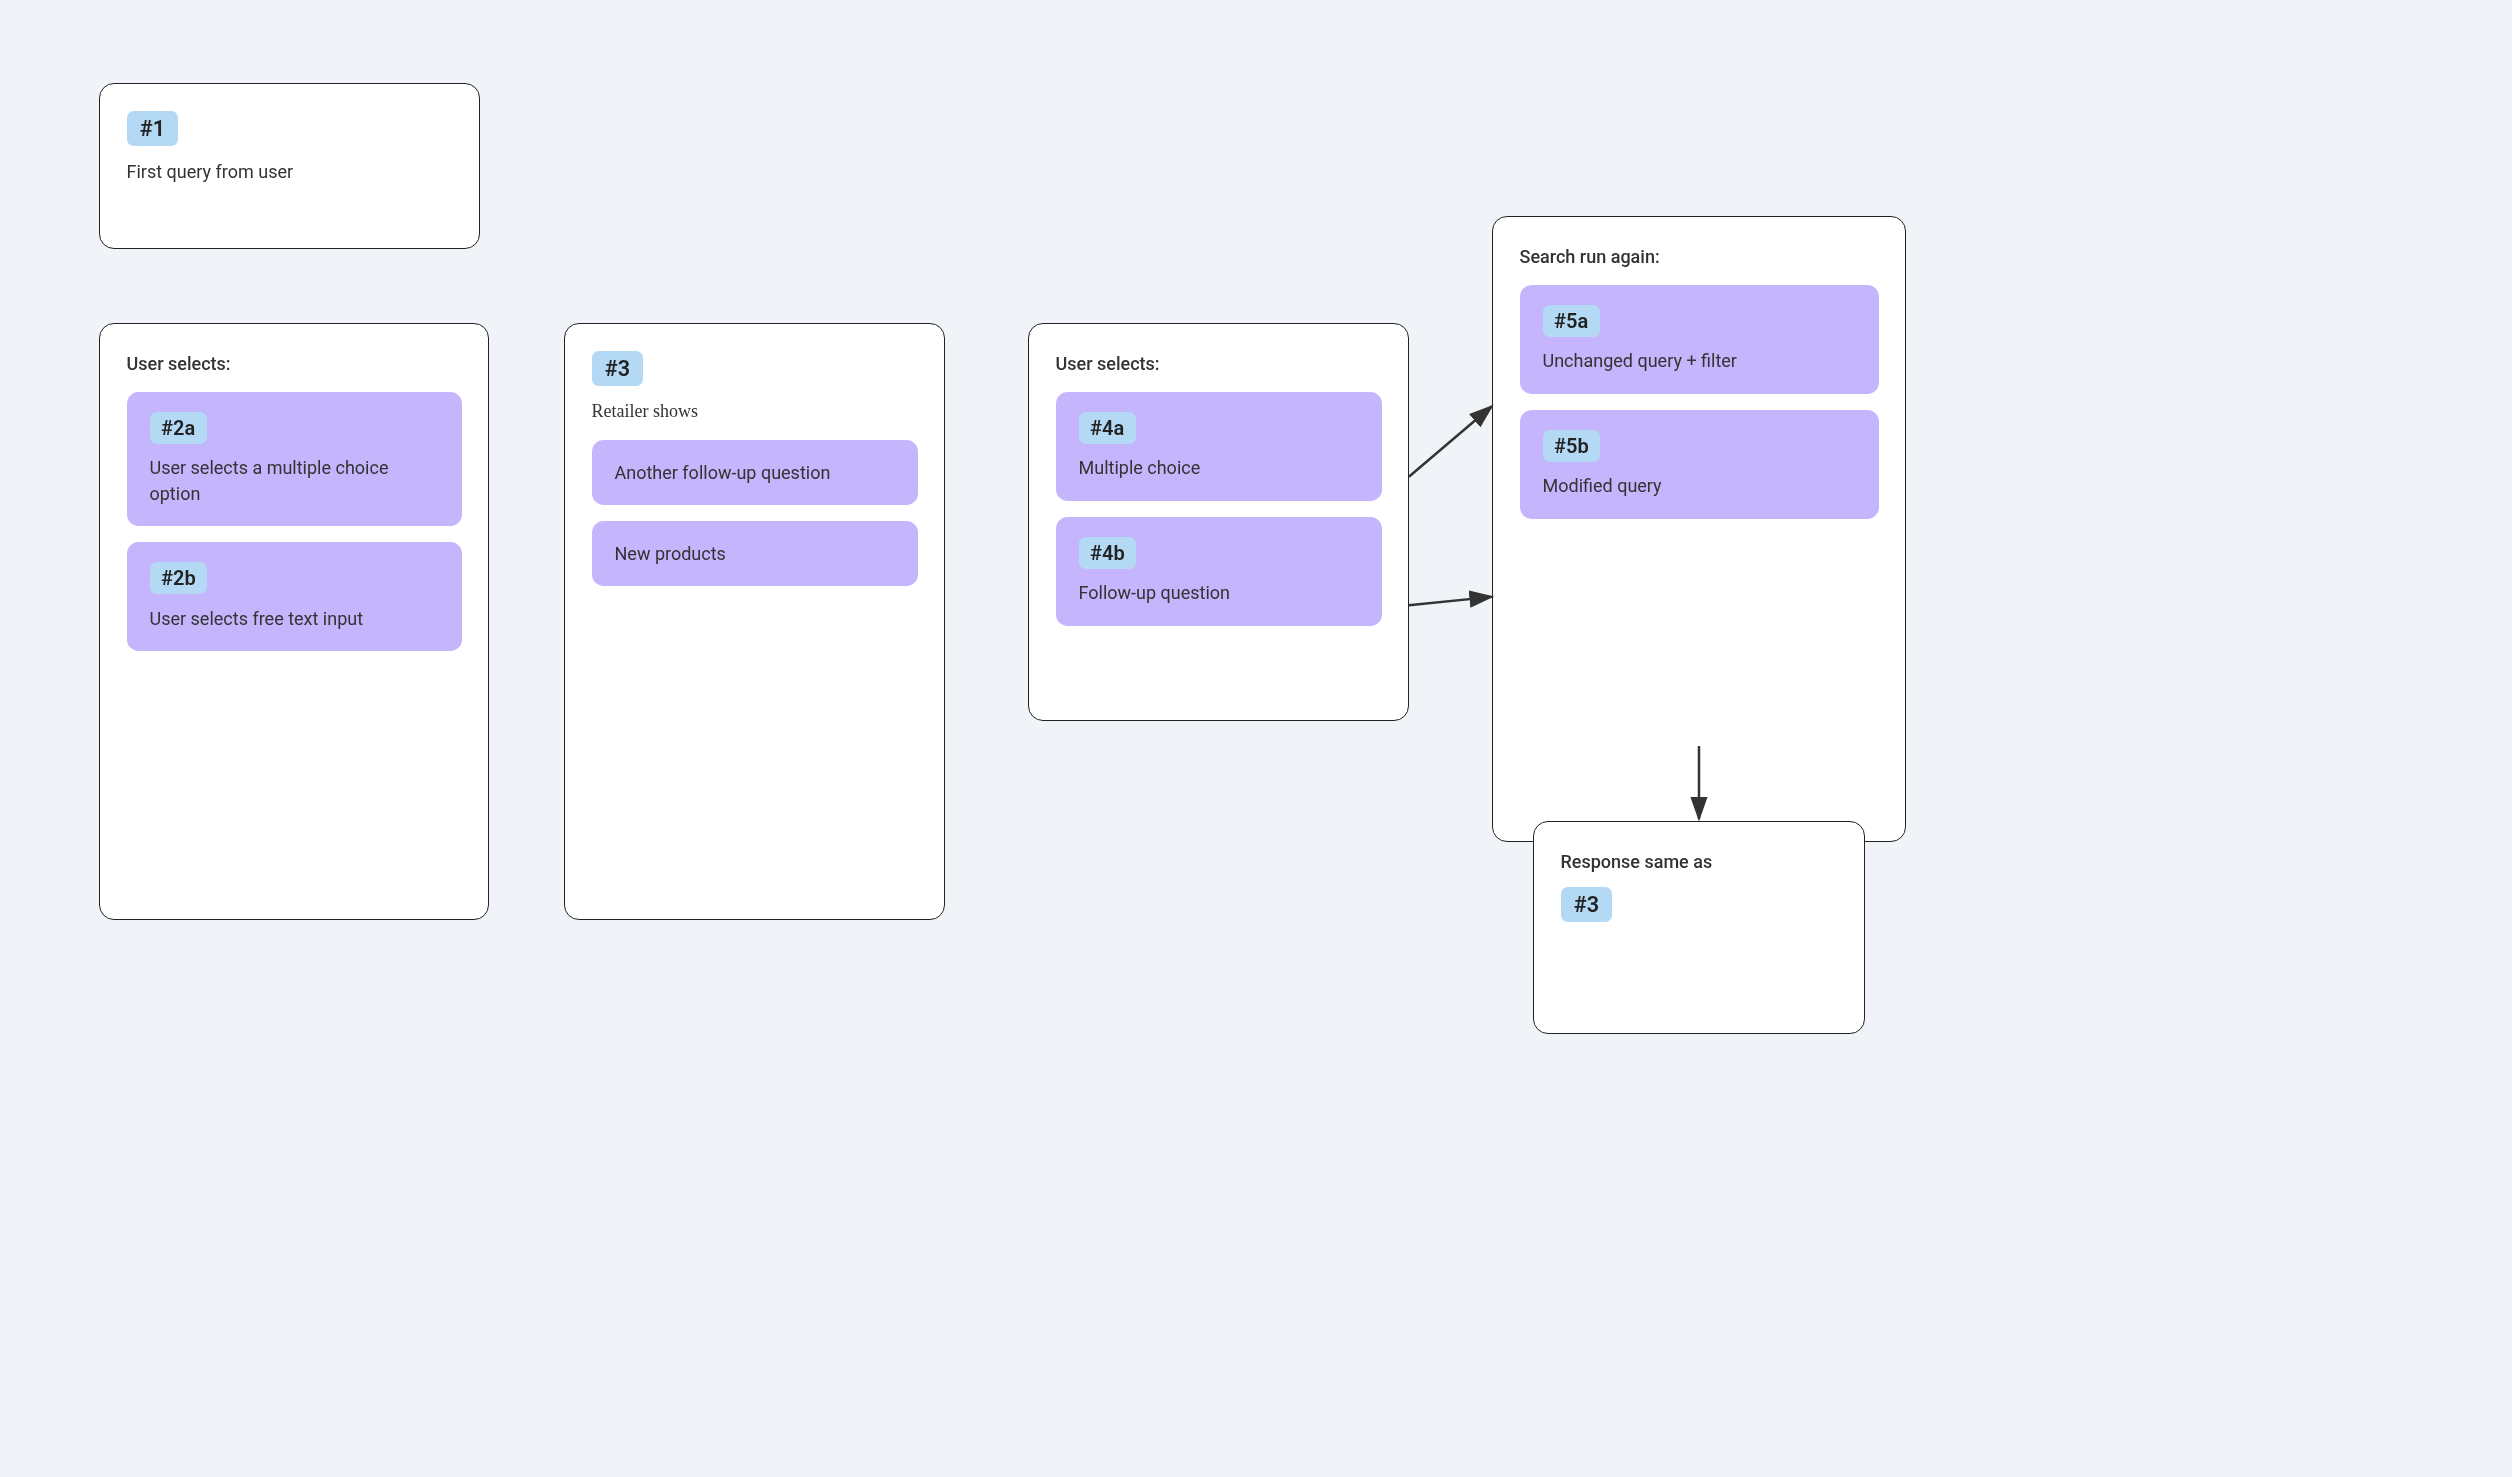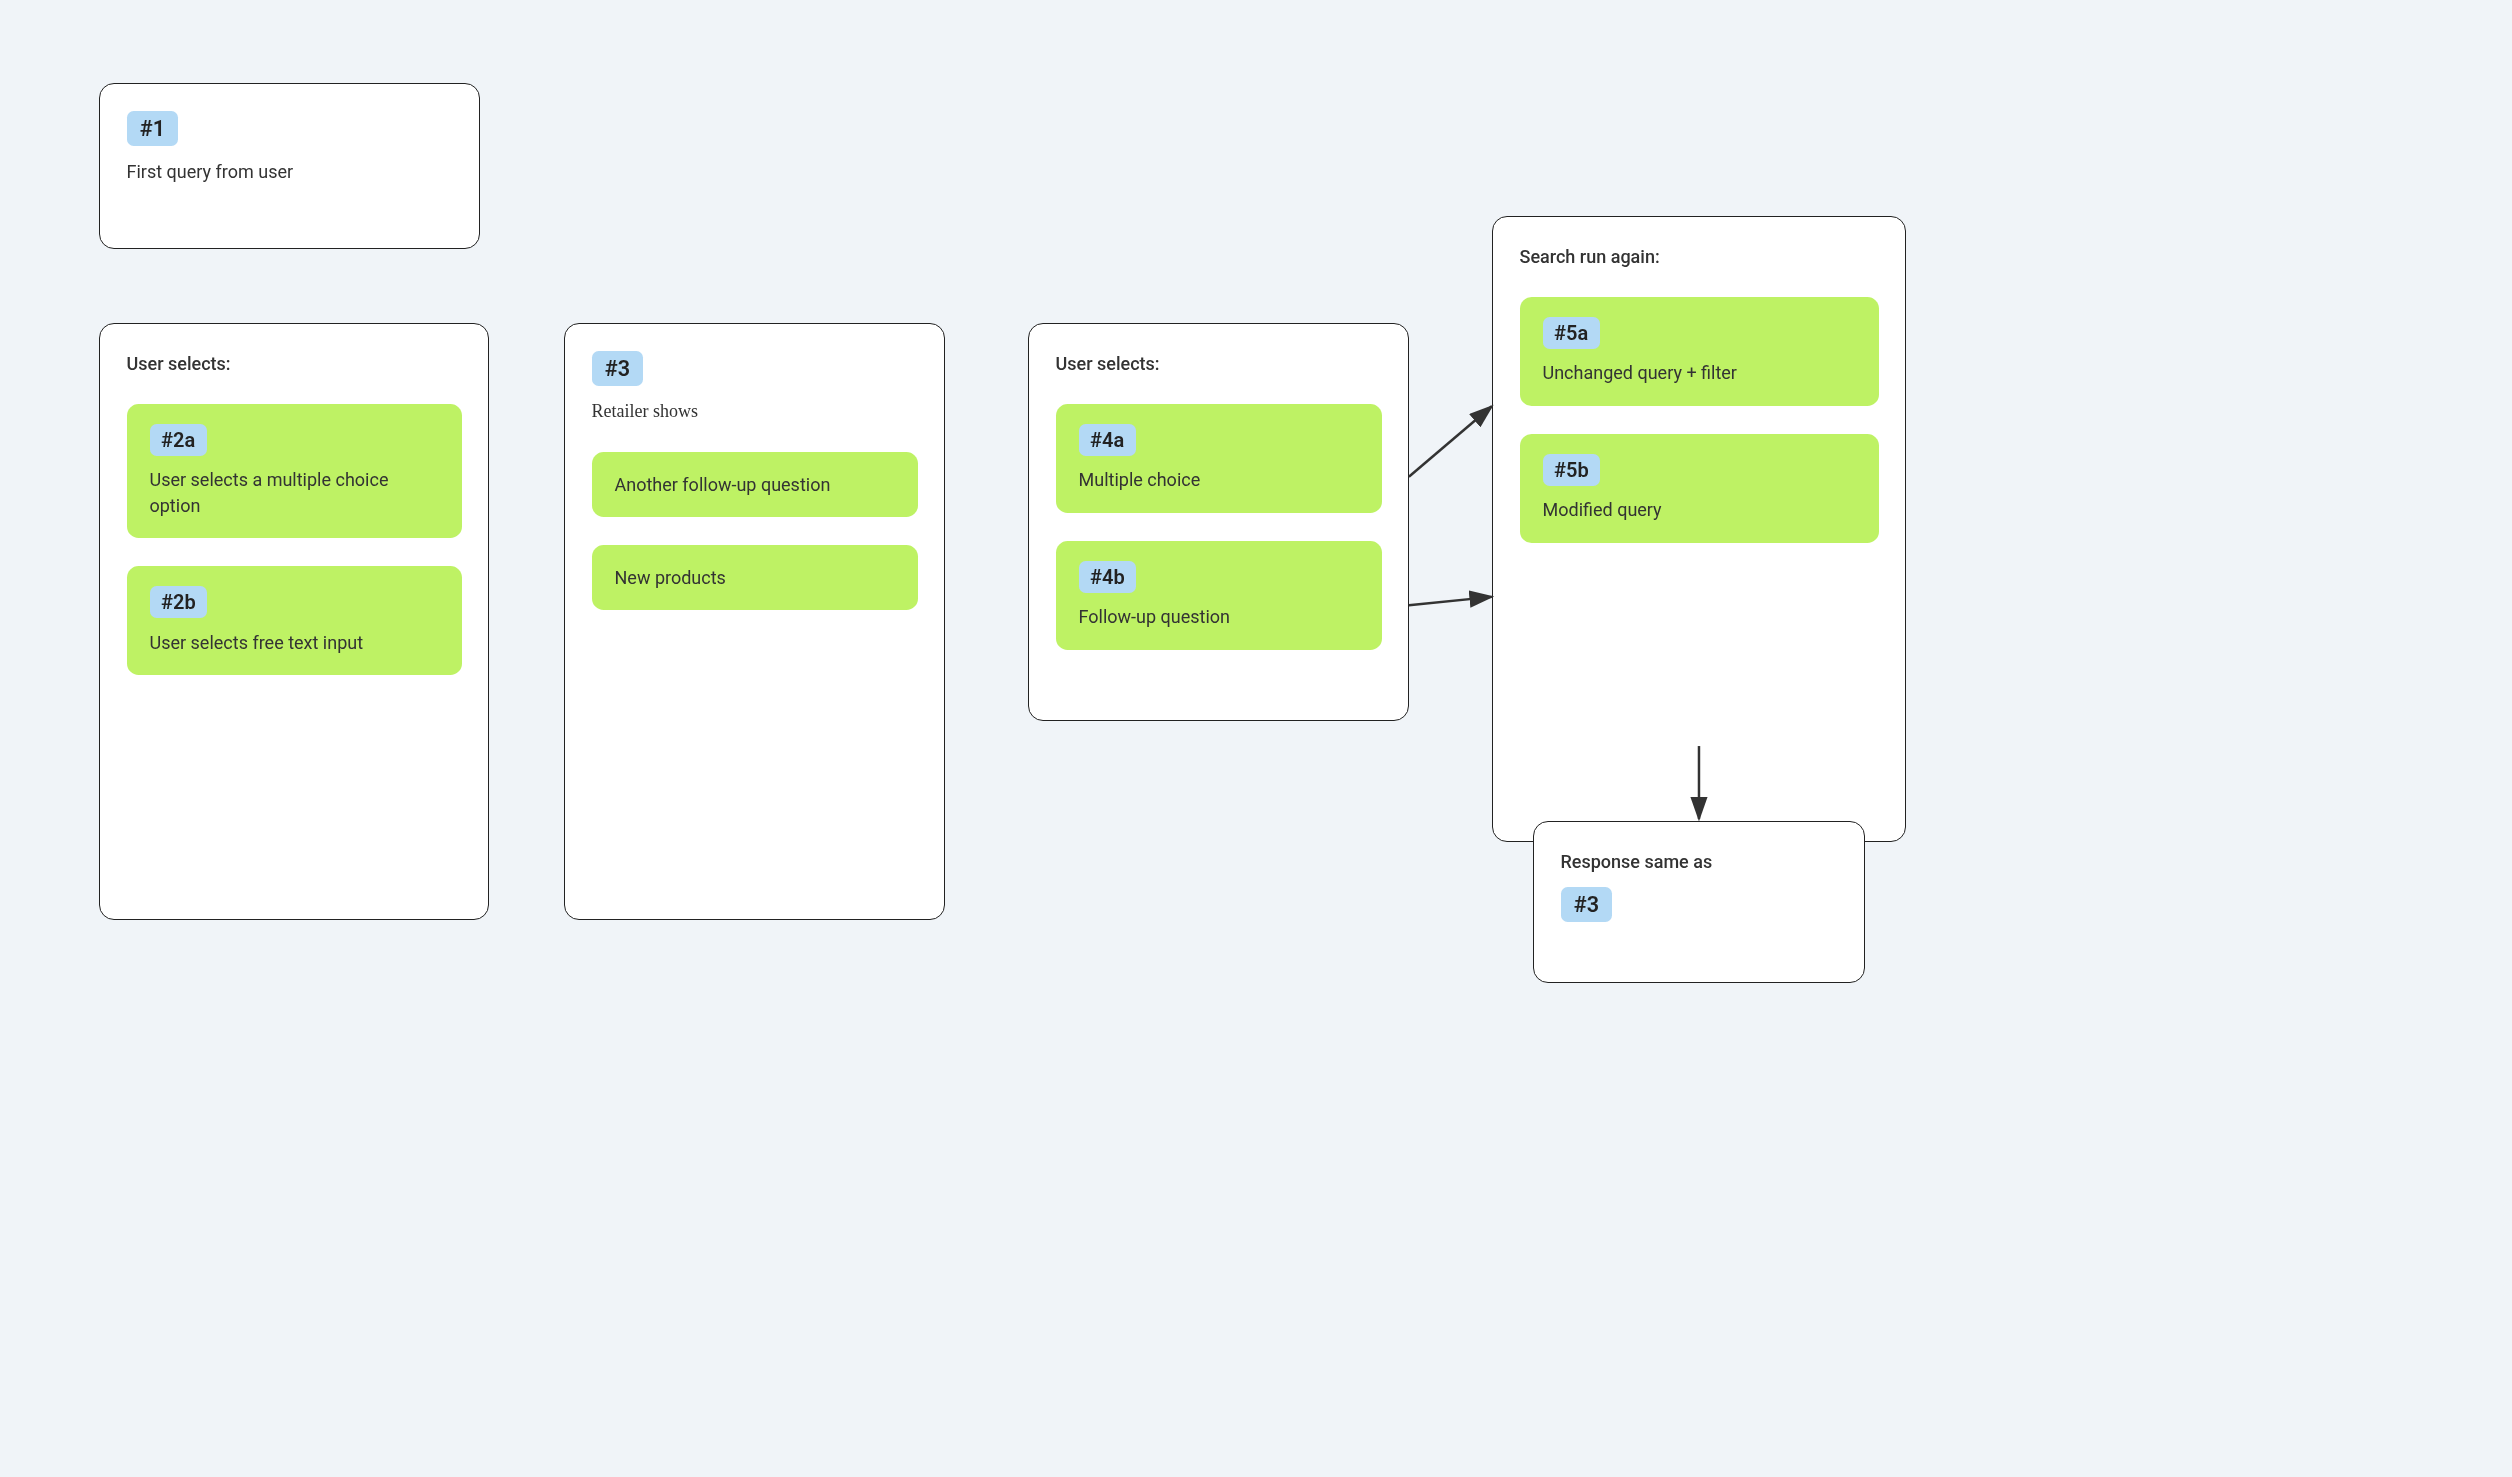--- a/index.html
+++ b/index.html
@@ -41,24 +41,24 @@
     }
 
     .card-title {
       font-size: 18px;
       color: #333;
       font-weight: 400;
       line-height: 1.4;
     }
 
     .inner-card {
-      background: #bef264;
+      background: #c4b5fd;
       border-radius: 11.6px;
       padding: 20px 23px;
-      margin-top: 28px;
+      margin-top: 16px;
     }
 
     .inner-card .badge {
       font-size: 20px;
       padding: 4.1px 11.6px;
       margin-bottom: 11.6px;
     }
 
     .inner-card .card-title {
       font-size: 18px;
@@ -112,21 +112,21 @@
       top: 216px;
       width: 414px;
       height: 626px;
     }
 
     
     .node-6 {
       left: 1533px;
       top: 821px;
       width: 332px;
-      height: 162px;
+      height: 213px;
     }
   </style>
 </head>
 <body>
 
 <div class="diagram-container">
 
   <div class="card node-1">
     <span class="badge">#1</span>
     <div class="card-title">First query from user</div>

